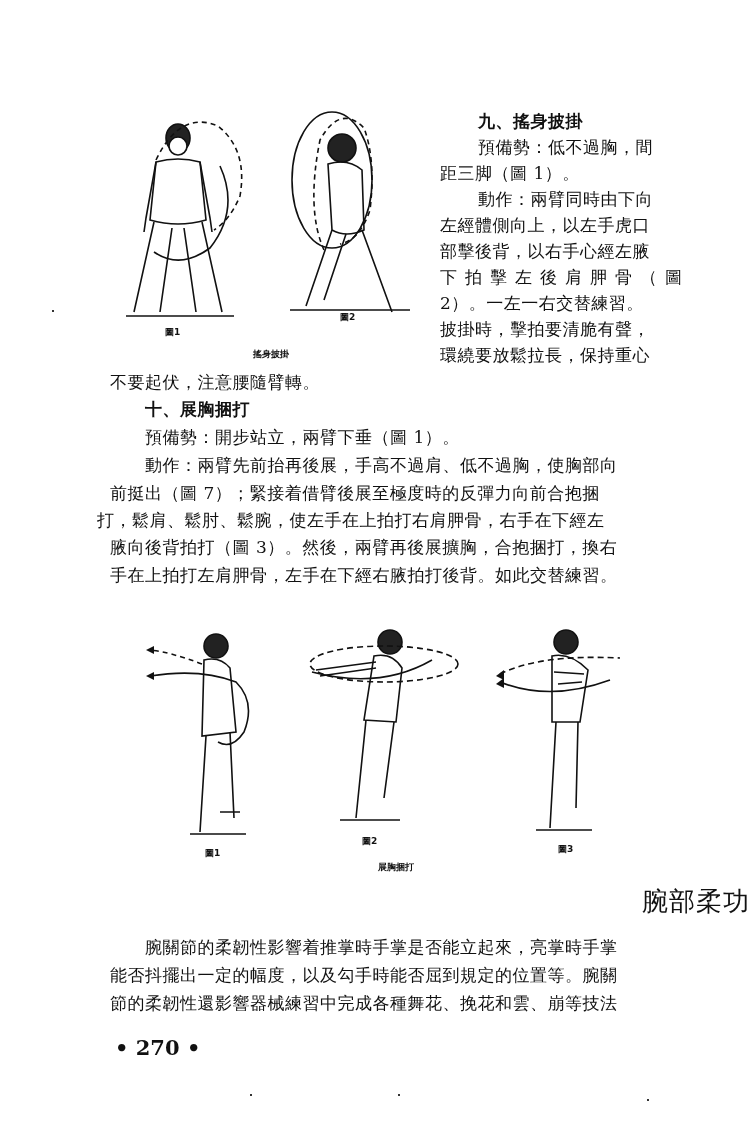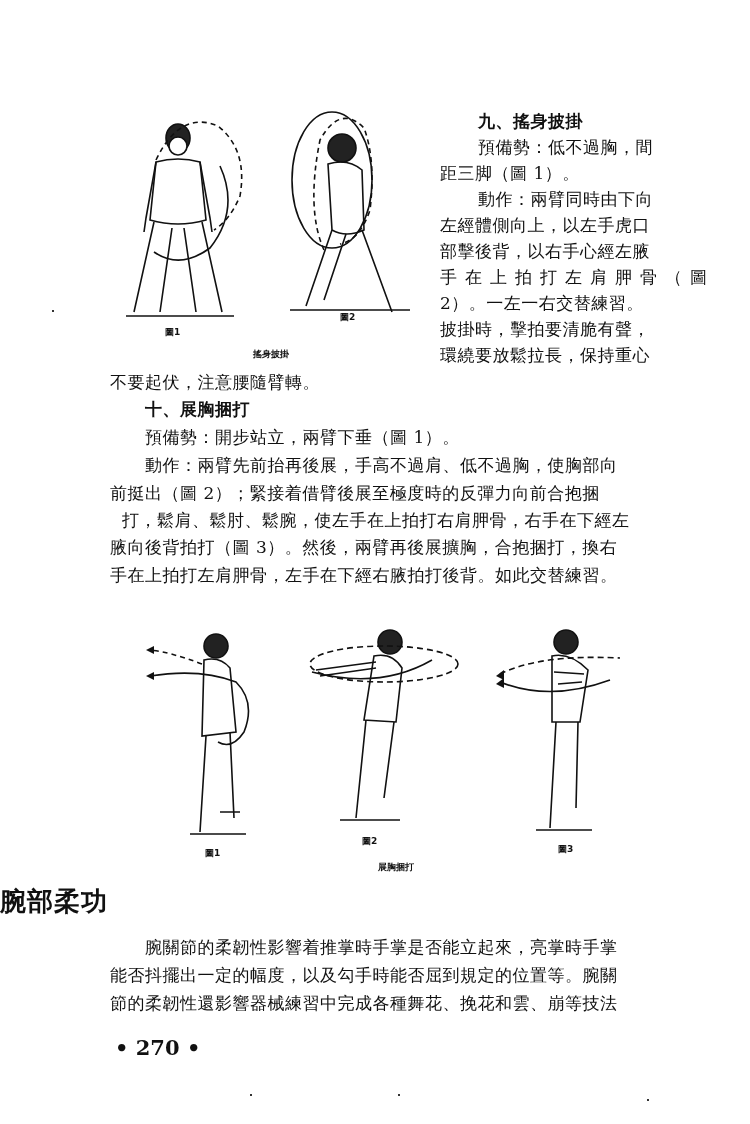--- a/index.html
+++ b/index.html
@@ -1,22 +1,22 @@
 <!DOCTYPE html>
 <html><head>
 <meta charset="utf-8">
 <style>
   html, body { margin:0; padding:0; background:#ffffff; }
   body { width:750px; height:1124px; position:relative; overflow:hidden;
          font-family:"DejaVu Serif", "Liberation Serif", serif; color:#111; }
   .line { position:absolute; white-space:nowrap; font-size:17px; line-height:20px; letter-spacing:0.5px; }
   .bold { font-weight:bold; font-family:"DejaVu Sans", "Liberation Sans", sans-serif; }
   .cap { position:absolute; font-size:9px; font-weight:bold; font-family:"DejaVu Sans","Liberation Sans",sans-serif; }
-  .title { position:absolute; left:0; width:750px; text-align:left; top:884px;
-           font-size:26px; font-weight:bold; font-family:"DejaVu Sans","Liberation Sans",sans-serif; letter-spacing:1px;}
+  .title { position:absolute; left:0; width:750px; text-align:right; top:884px;
+           font-size:26px; font-weight:normal; font-family:"DejaVu Sans","Liberation Sans",sans-serif; letter-spacing:1px;}
   .pagenum { position:absolute; left:115px; top:1035px; font-size:21px; font-weight:bold; }
   svg { position:absolute; }
   .speck { position:absolute; width:2px; height:2px; background:#333; }
 </style>
 </head>
 <body>
 
 <svg style="left:110px;top:100px" width="320" height="230" viewBox="0 0 320 230" fill="none" stroke="#111" stroke-width="1.6">
 
   <g>
@@ -43,31 +43,31 @@
 <span class="cap" style="left:165px;top:326px">圖1</span>
 <span class="cap" style="left:340px;top:311px">圖2</span>
 <span class="cap" style="left:253px;top:348px">搖身披掛</span>
 
 <div class="line bold" style="left:478px;top:111px">九、搖身披掛</div>
 <div class="line" style="left:478px;top:137px">預備勢：低不過胸，間</div>
 <div class="line" style="left:440px;top:163px">距三脚（圖 1）。</div>
 <div class="line" style="left:478px;top:189px">動作：兩臂同時由下向</div>
 <div class="line" style="left:440px;top:215px">左經體側向上，以左手虎口</div>
 <div class="line" style="left:440px;top:241px">部擊後背，以右手心經左腋</div>
-<div class="line" style="left:440px;top:267px;letter-spacing:8px">手在上拍打左肩胛骨（圖</div>
+<div class="line" style="left:440px;top:267px;letter-spacing:8px">下拍擊左後肩胛骨（圖</div>
 <div class="line" style="left:440px;top:293px">2）。一左一右交替練習。</div>
 <div class="line" style="left:440px;top:319px">披掛時，擊拍要清脆有聲，</div>
 <div class="line" style="left:440px;top:345px">環繞要放鬆拉長，保持重心</div>
 <div class="line" style="left:110px;top:372px">不要起伏，注意腰隨臂轉。</div>
 
 <div class="line bold" style="left:145px;top:399px">十、展胸捆打</div>
 <div class="line" style="left:145px;top:427px">預備勢：開步站立，兩臂下垂（圖 1）。</div>
 <div class="line" style="left:145px;top:455px">動作：兩臂先前抬再後展，手高不過肩、低不過胸，使胸部向</div>
-<div class="line" style="left:110px;top:483px">前挺出（圖 2）；緊接着借臂後展至極度時的反彈力向前合抱捆</div>
-<div class="line" style="left:122px;top:510px">打，鬆肩、鬆肘、鬆腕，使左手在上拍打右肩胛骨，右手在下經左</div>
+<div class="line" style="left:110px;top:483px">前挺出（圖 7）；緊接着借臂後展至極度時的反彈力向前合抱捆</div>
+<div class="line" style="left:97px;top:510px">打，鬆肩、鬆肘、鬆腕，使左手在上拍打右肩胛骨，右手在下經左</div>
 <div class="line" style="left:110px;top:537px">腋向後背拍打（圖 3）。然後，兩臂再後展擴胸，合抱捆打，換右</div>
 <div class="line" style="left:110px;top:565px">手在上拍打左肩胛骨，左手在下經右腋拍打後背。如此交替練習。</div>
 
 <svg style="left:140px;top:612px" width="480" height="230" viewBox="0 0 480 230" fill="none" stroke="#111" stroke-width="1.6">
 
   <g>
     <ellipse cx="76" cy="34" rx="12" ry="12" fill="#222"></ellipse>
     <path d="M64 48 Q80 44 90 56 L96 120 L62 124 Z"></path>
     <path d="M66 124 L60 220 M90 120 L94 206"></path>
     <path d="M50 222 L106 222 M80 200 L100 200"></path>

